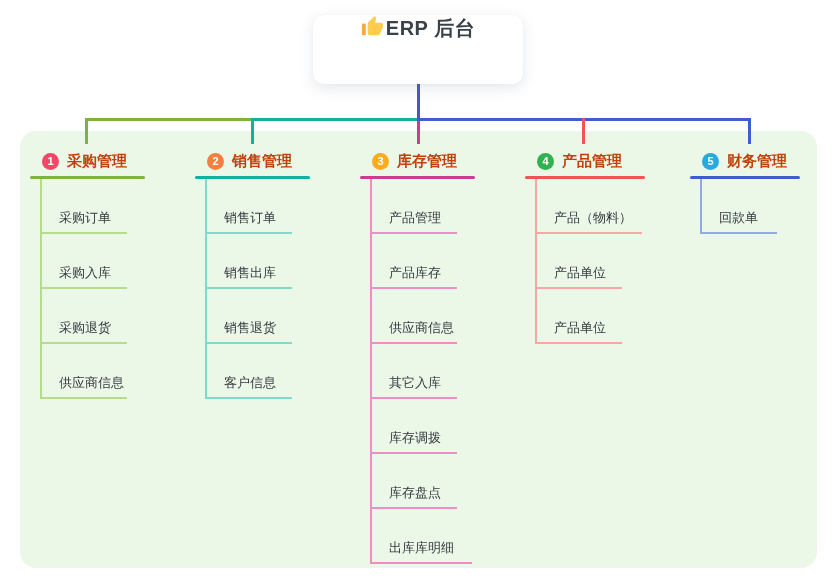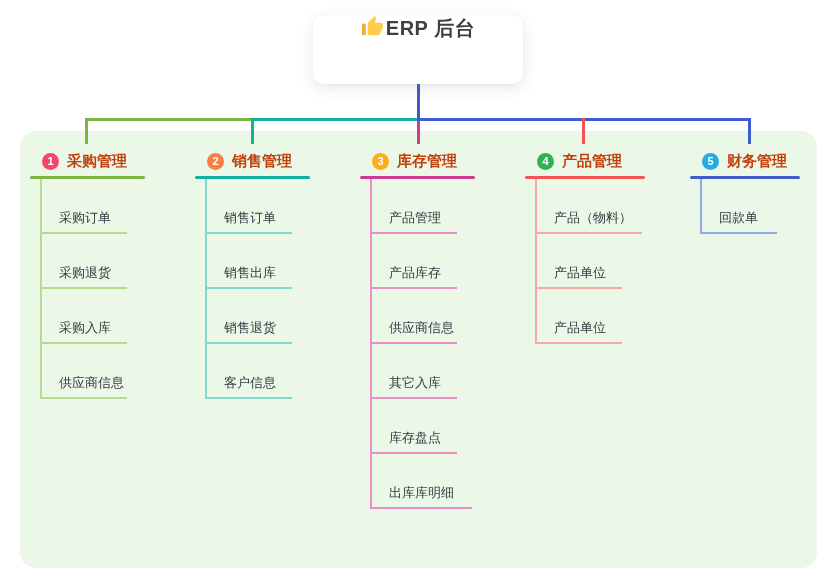--- a/index.html
+++ b/index.html
@@ -77,25 +77,25 @@
       <span class="badge">1</span>
       <span class="branch-title">采购管理</span>
     </div>
     <div class="branch-underline"></div>
     <div class="kids">
       <div class="kid">
         <span class="kid-label">采购订单</span>
         <div class="kid-line"></div>
       </div>
       <div class="kid">
+        <span class="kid-label">采购入库</span>
+        <div class="kid-line"></div>
+      </div>
+      <div class="kid">
         <span class="kid-label">采购退货</span>
-        <div class="kid-line"></div>
-      </div>
-      <div class="kid">
-        <span class="kid-label">采购入库</span>
         <div class="kid-line"></div>
       </div>
       <div class="kid">
         <span class="kid-label">供应商信息</span>
         <div class="kid-line"></div>
       </div>
     </div>
   </div>
 
   <div class="branch b2" style="--main: #10B0A2; --light: #82D8CB; --badge: #FA7E3F;">
@@ -141,20 +141,24 @@
       </div>
       <div class="kid">
         <span class="kid-label">供应商信息</span>
         <div class="kid-line"></div>
       </div>
       <div class="kid">
         <span class="kid-label">其它入库</span>
         <div class="kid-line"></div>
       </div>
       <div class="kid">
+        <span class="kid-label">库存调拨</span>
+        <div class="kid-line"></div>
+      </div>
+      <div class="kid">
         <span class="kid-label">库存盘点</span>
         <div class="kid-line"></div>
       </div>
       <div class="kid w100">
         <span class="kid-label">出库库明细</span>
         <div class="kid-line"></div>
       </div>
     </div>
   </div>
 

